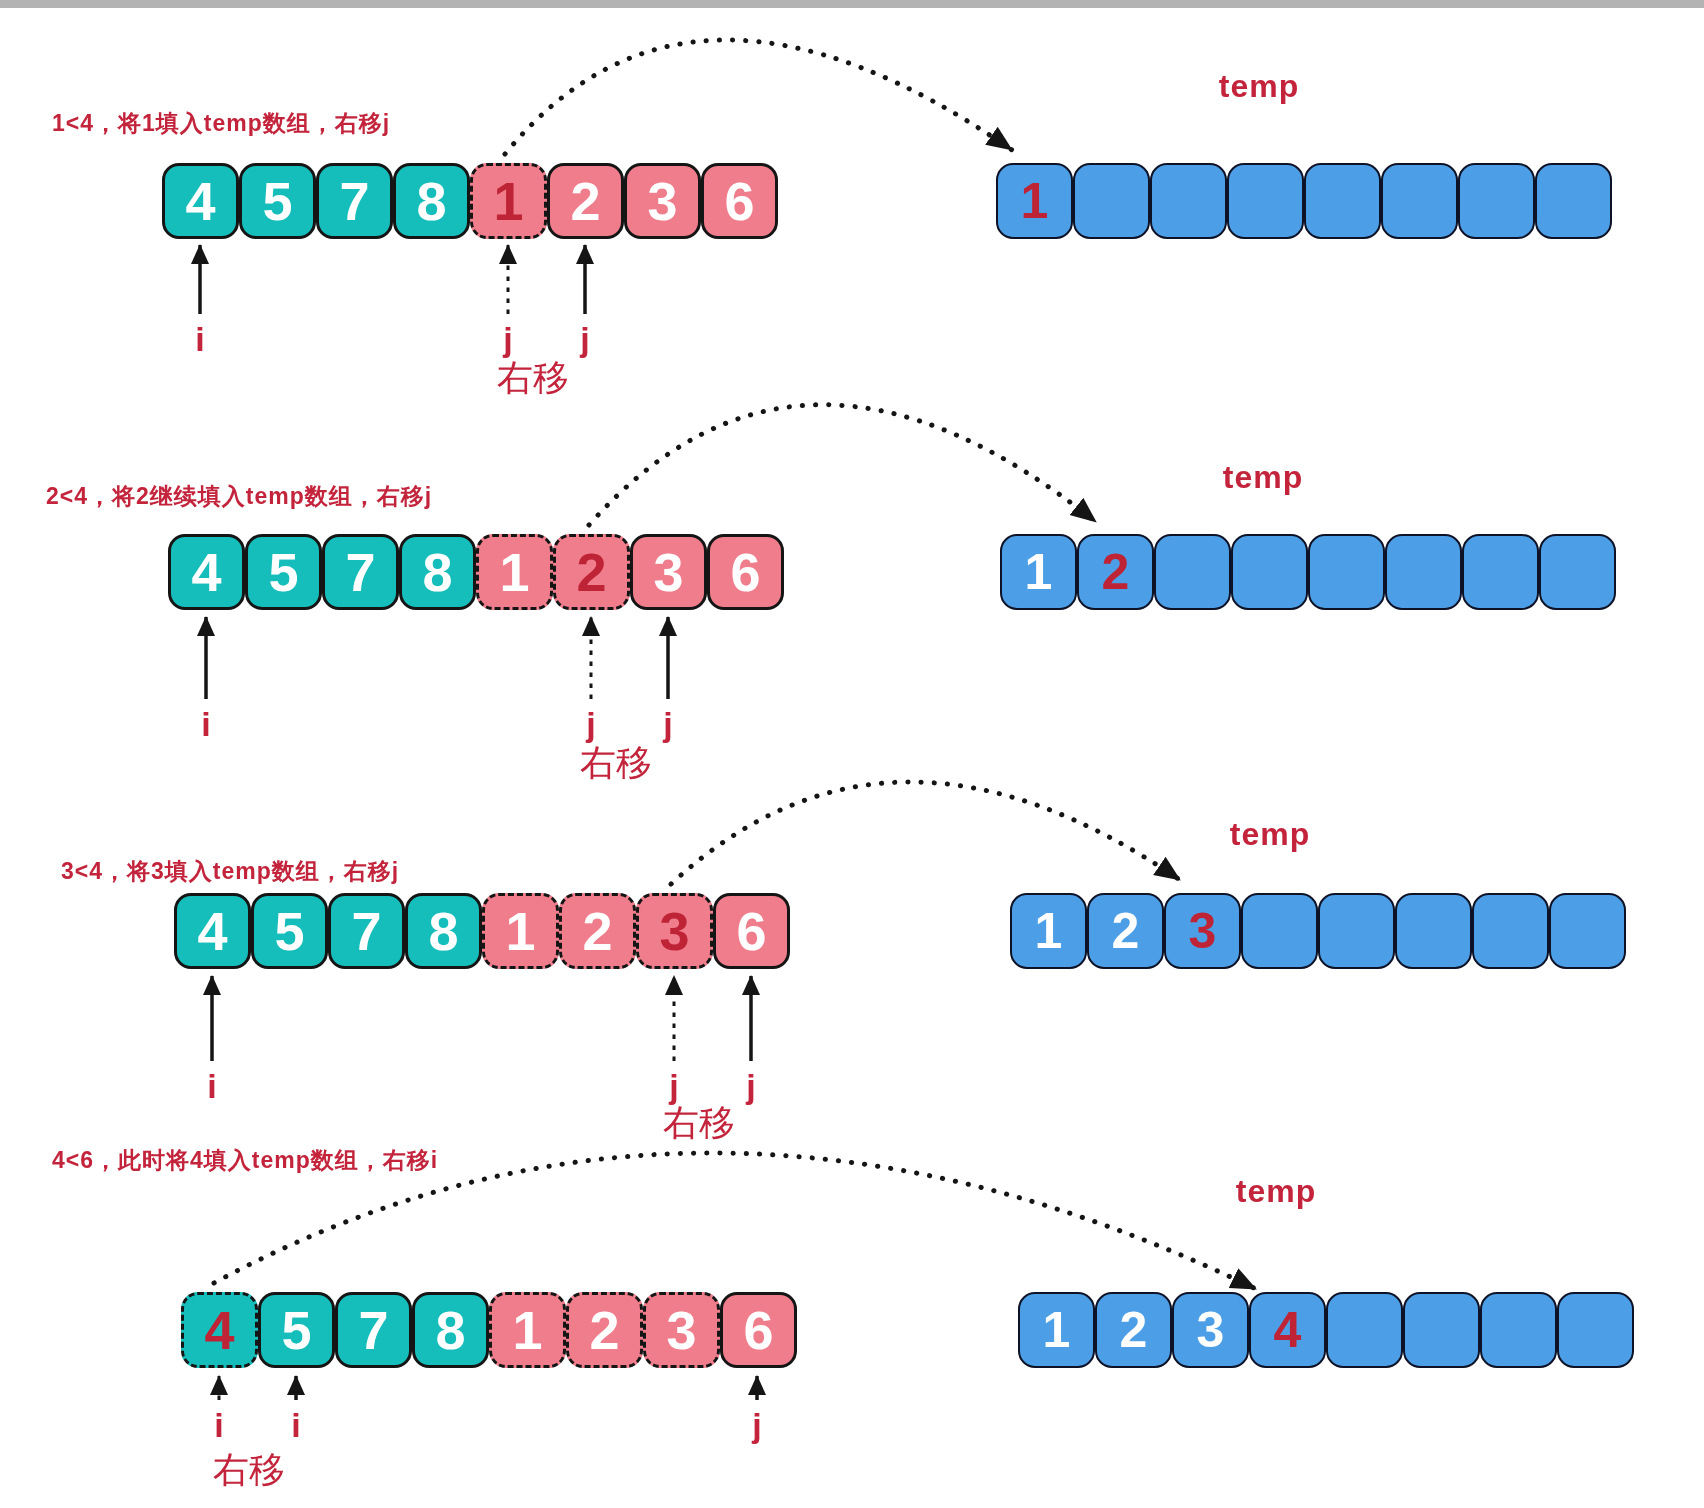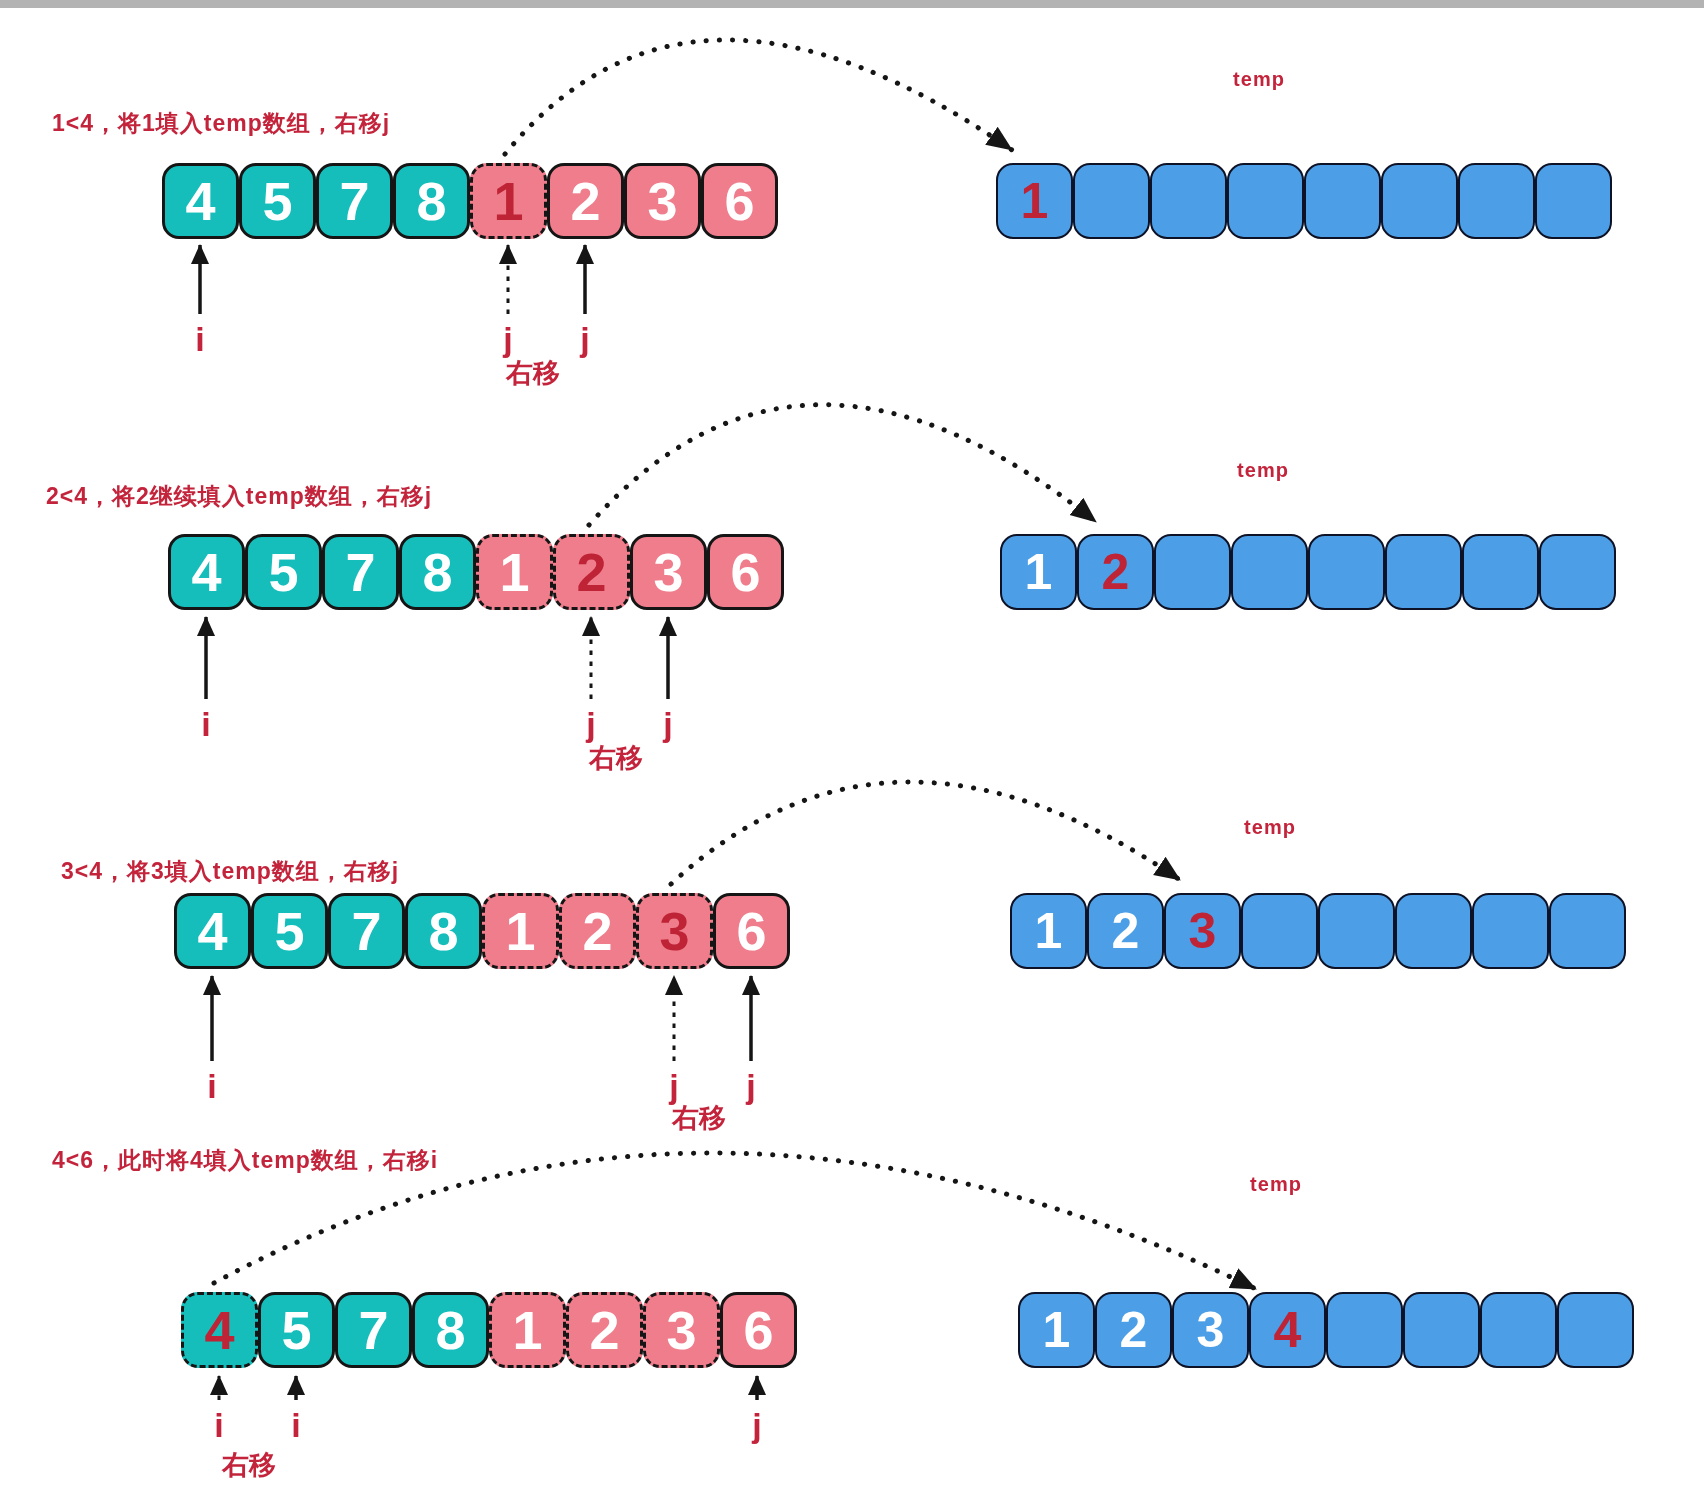--- a/index.html
+++ b/index.html
@@ -19,29 +19,29 @@
     display:flex;align-items:center;justify-content:center;
     font-size:54px;font-weight:bold;color:#ffffff;flex:0 0 auto;
   }
   .cell.teal{background:#16bebb;}
   .cell.pink{background:#ef7d8c;}
   .cell.blue{background:#4c9fe6;border-color:#0e1226;border-width:2.5px;font-size:50px;}
   .cell.dashed{border-style:dashed;}
   .cell.hl{color:#bf2336;}
   .temp-label{
     position:absolute;width:616px;text-align:center;color:#c3243b;
-    font-size:20px;font-weight:bold;letter-spacing:1px;
+    font-size:32px;font-weight:bold;letter-spacing:1px;
   }
   .ptr{
     position:absolute;transform:translateX(-50%);color:#c3243b;
     font-size:34px;font-weight:bold;line-height:1;
   }
   .note{
     position:absolute;transform:translateX(-50%);color:#c3243b;
-    font-size:27px;font-weight:bold;white-space:nowrap;line-height:1;
+    font-size:36px;font-weight:normal;white-space:nowrap;line-height:1;
   }
   .watermark{
     position:absolute;left:1100px;top:1436px;font-size:52px;font-weight:bold;
     color:#fdfdfd;letter-spacing:4px;white-space:nowrap;
     text-shadow:3px 4px 3px #8f8f8f,-1px -1px 0 #d8d8d8,1px 1px 0 #bdbdbd;
   }
   svg.overlay{position:absolute;left:0;top:0;pointer-events:none;}
   .arc{fill:none;stroke:#151515;stroke-width:5;stroke-linecap:round;stroke-dasharray:0.2 13;}
   .va{stroke:#151515;stroke-width:3.5;}
   .va.dash{stroke-width:3;stroke-dasharray:4.5 6.5;}

